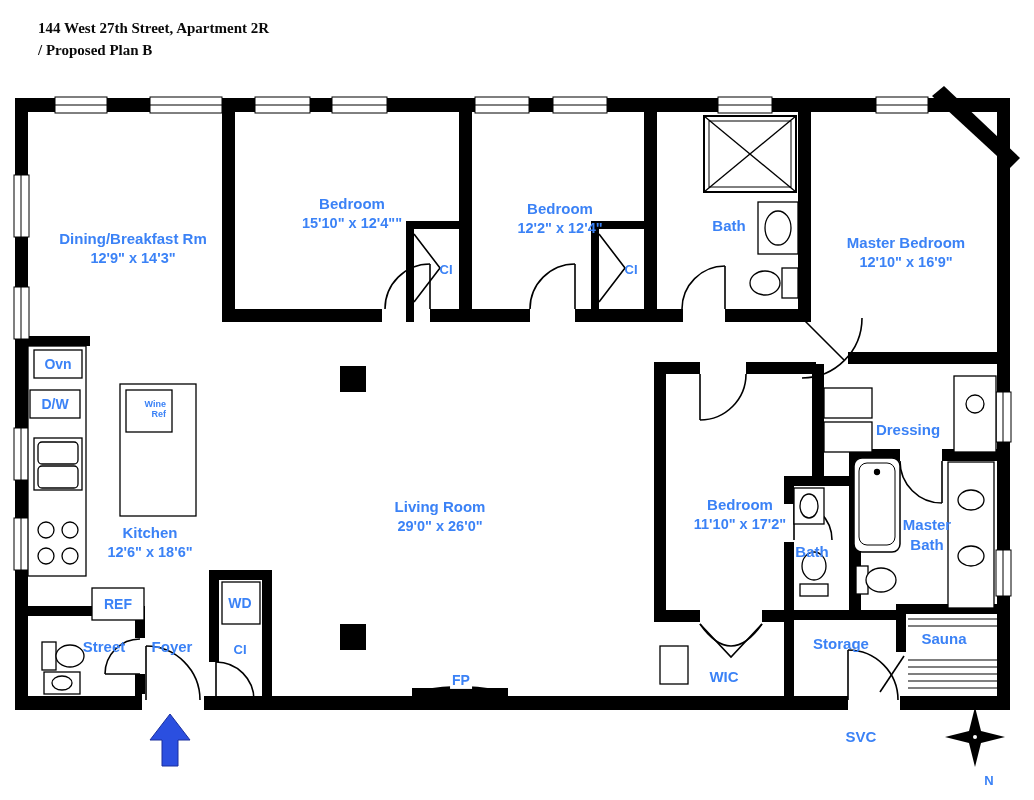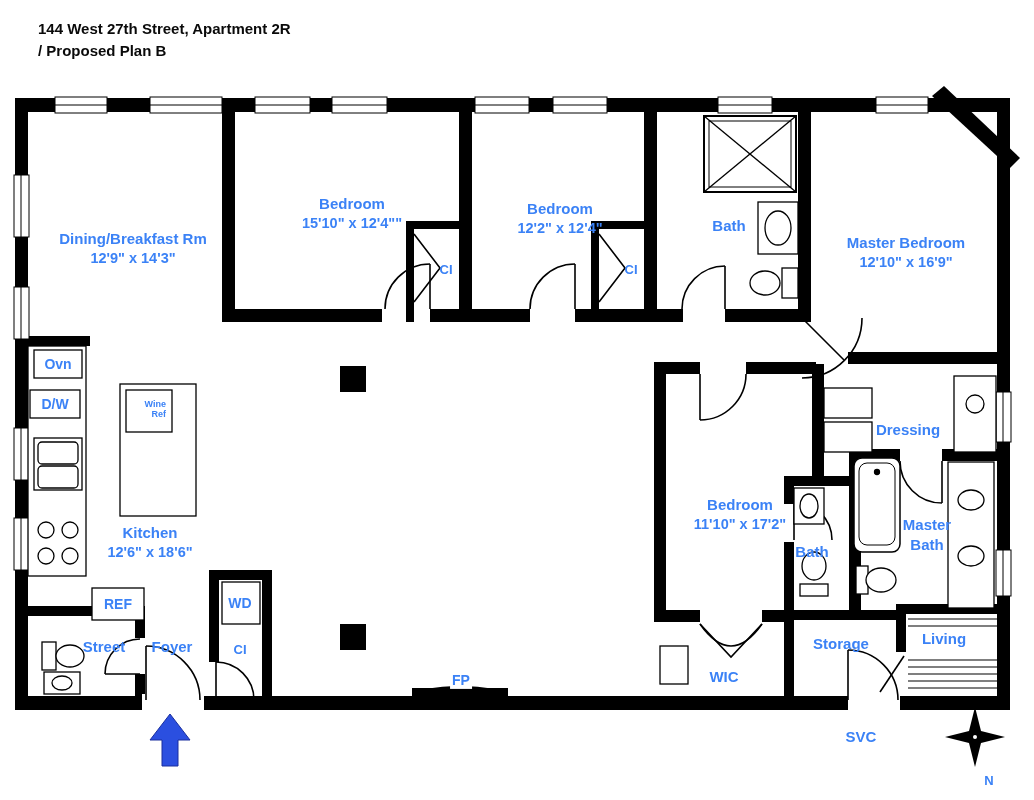--- a/index.html
+++ b/index.html
@@ -1,18 +1,18 @@
 <!DOCTYPE html>
 <html><head>
 <meta charset="utf-8">
 <style>
   * { margin:0; padding:0; box-sizing:border-box; }
   html,body { background:#fff; font-family:"Liberation Sans", sans-serif; }
   .canvas { position:relative; width:1034px; height:800px; background:#fff; overflow:hidden; }
-  .plan-title { position:absolute; left:38px; top:18px; font-size:15px; font-weight:700; color:#0a0a0a; line-height:1.45; }
+  .plan-title { position:absolute; left:38px; top:18px; font-size:15px; font-weight:700; color:#0a0a0a; line-height:1.45;font-family:Liberation Serif, serif; }
   svg.plan { position:absolute; left:0; top:0; }
   .lbl { position:absolute; transform:translate(-50%,-50%); text-align:center; color:#3b82f6;
          font-weight:700; white-space:nowrap; line-height:1.3; }
   .room { font-size:15px; }
   .room .rdims { font-size:14.5px; font-weight:700; }
   .mid  { font-size:13px; }
   .small{ font-size:14px; }
   .tiny { font-size:9px; line-height:1.1; }
   .wrap { white-space:normal; width:64px; }
   .wrapnarrow { white-space:normal; width:34px;text-align:right; }
@@ -258,35 +258,39 @@
     <div class="rname">Bath</div>
   </div>
   <div class="lbl room" style="left:906px; top:252px">
     <div class="rname">Master Bedroom</div>
     <div class="rdims">12'10" x 16'9"</div>
   </div>
   <div class="lbl room" style="left:150px; top:542px">
     <div class="rname">Kitchen</div>
     <div class="rdims">12'6" x 18'6"</div>
   </div>
+  <div class="lbl room" style="left:440px; top:516px">
+    <div class="rname">Living Room</div>
+    <div class="rdims">29'0" x 26'0"</div>
+  </div>
   <div class="lbl room" style="left:740px; top:514px">
     <div class="rname">Bedroom</div>
     <div class="rdims">11'10" x 17'2"</div>
   </div>
   <div class="lbl room" style="left:908px; top:430px">
     <div class="rname">Dressing</div>
   </div>
   <div class="lbl room wrap" style="left:927px; top:534px">
     <div class="rname">Master Bath</div>
   </div>
   <div class="lbl room" style="left:812px; top:552px">
     <div class="rname">Bath</div>
   </div>
   <div class="lbl room whitebg" style="left:944px; top:639px">
-    <div class="rname">Living</div>
+    <div class="rname">Sauna</div>
   </div>
   <div class="lbl room" style="left:841px; top:644px">
     <div class="rname">Storage</div>
   </div>
   <div class="lbl room" style="left:724px; top:677px">
     <div class="rname">WIC</div>
   </div>
   <div class="lbl room" style="left:104px; top:647px">
     <div class="rname">Street</div>
   </div>

